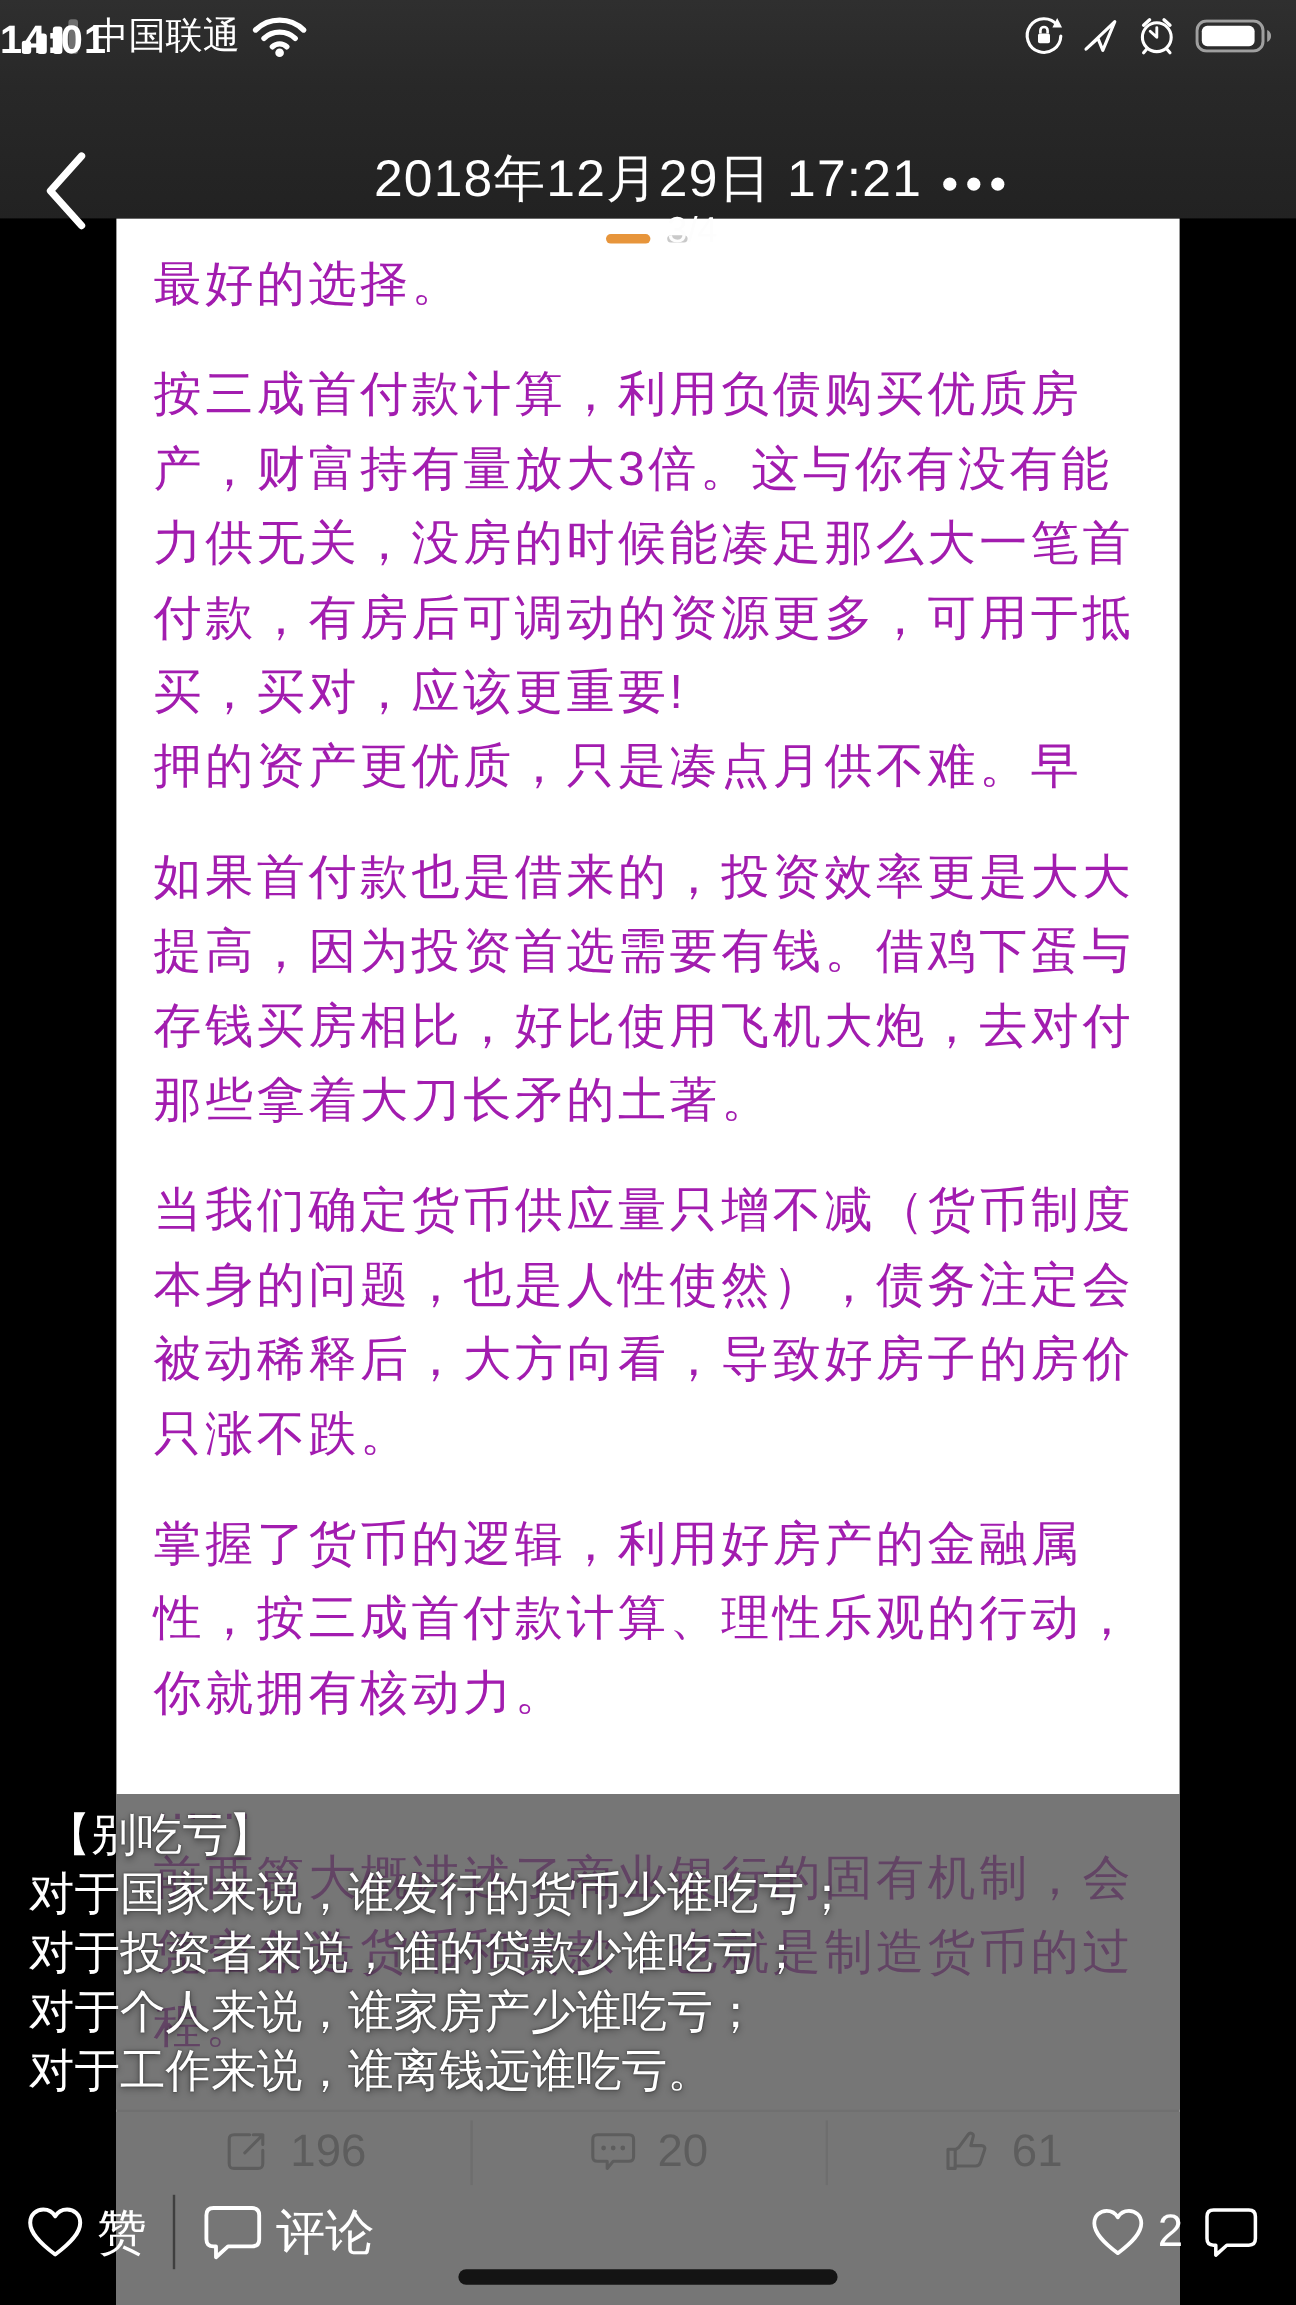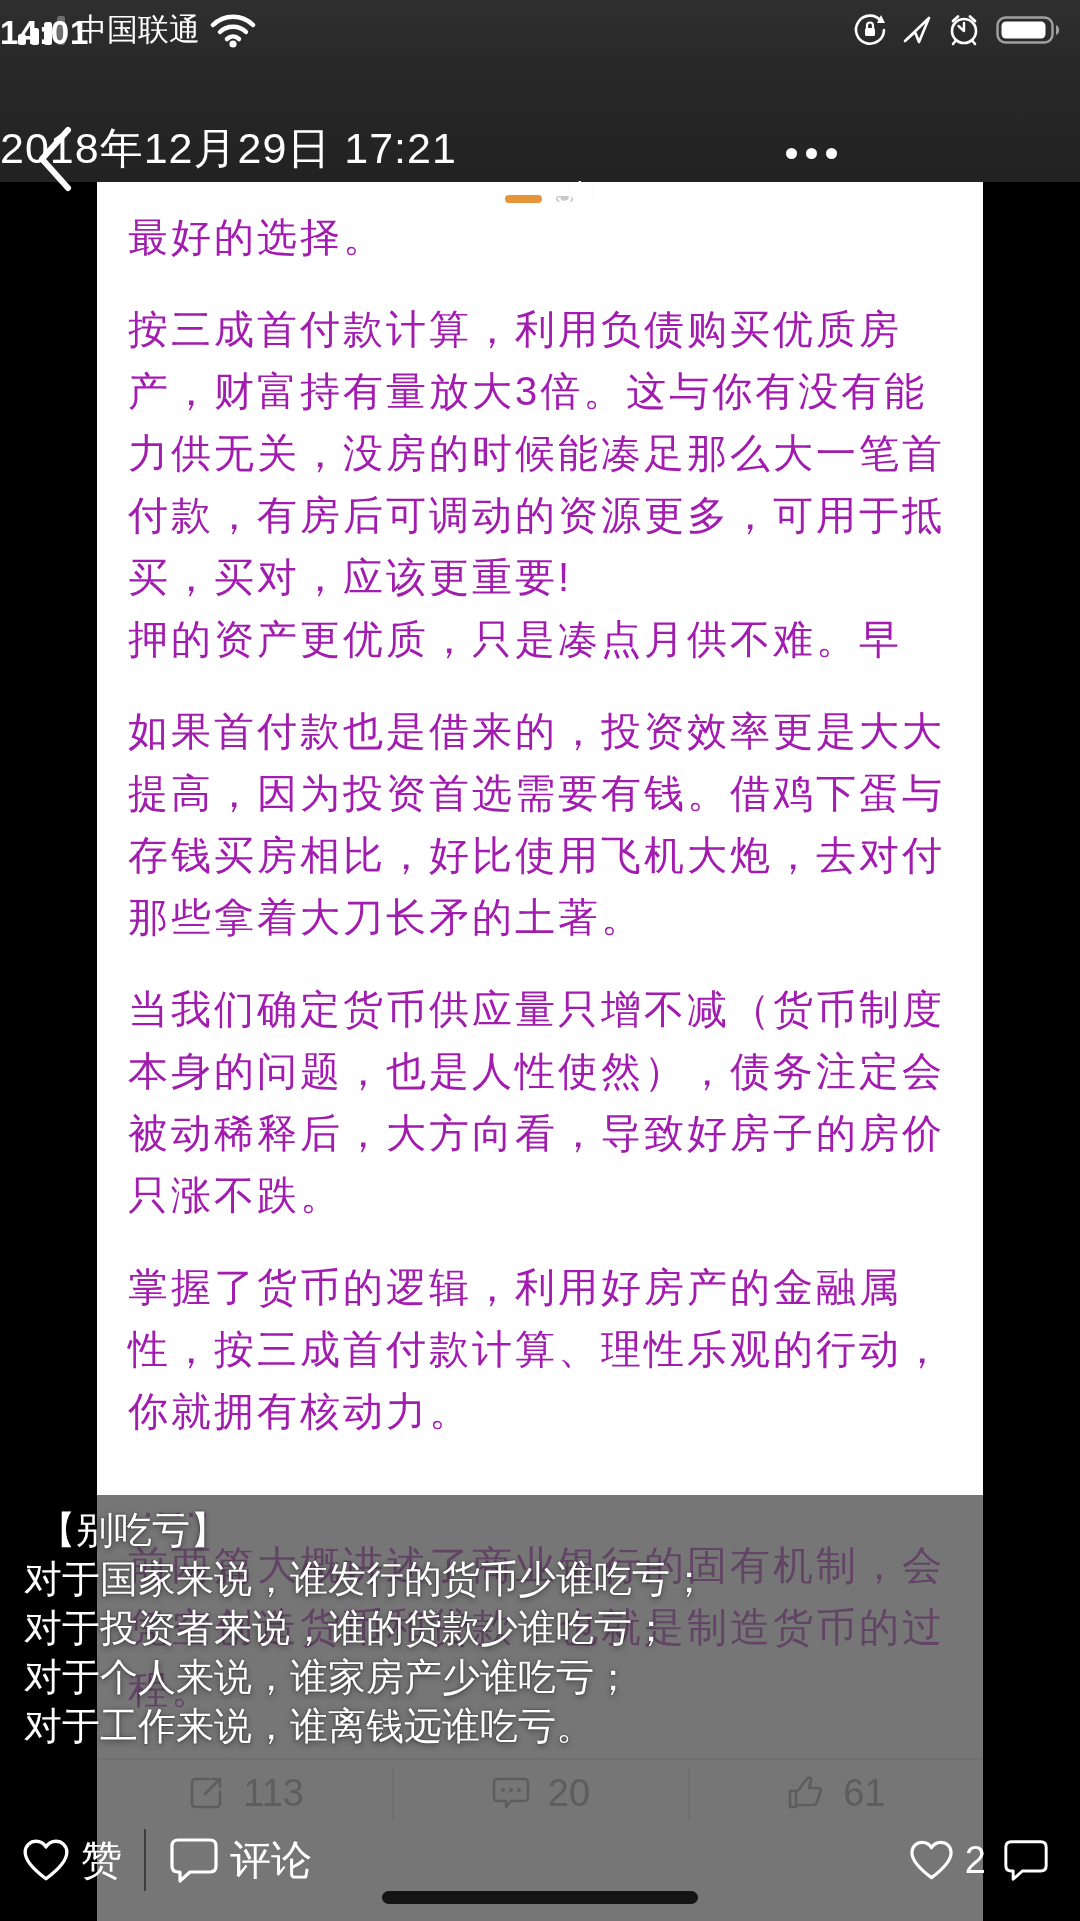--- a/index.html
+++ b/index.html
@@ -10,21 +10,21 @@
           background:linear-gradient(180deg,#2f2f2f 0%,#282828 40%,#222 100%);z-index:5;}
   .statusbar{position:absolute;left:0;top:0;width:1080px;height:60px;color:#fff;}
   .sb-left{position:absolute;left:18px;top:0;height:60px;display:flex;align-items:center;gap:10px;}
   .carrier{font-size:31px;color:#fff;}
   .sb-time{position:absolute;left:0;top:14px;width:964px;text-align:left;
            font-size:33px;font-weight:600;color:#fff;letter-spacing:1px;}
   .sb-right{position:absolute;right:18px;top:0;height:60px;display:flex;align-items:center;gap:14px;}
   
   .navbar{position:absolute;left:0;top:60px;width:1080px;height:122px;color:#fff;}
   .back{position:absolute;left:36px;top:66px;width:38px;height:66px;cursor:pointer;}
-  .nav-title{position:absolute;left:0;top:60px;width:1080px;
+  .nav-title{position:absolute;left:0;top:60px;width:1080px;text-align:center;
              font-size:43px;color:#fff;letter-spacing:1px;}
   .nav-page{position:absolute;left:0;top:116px;width:1080px;text-align:center;
             font-size:30px;color:#fdfdfd;margin-left:37px;}
   .more{position:absolute;left:786px;top:88px;display:flex;gap:9px;cursor:pointer;}
   .more i{width:11px;height:11px;border-radius:50%;background:#fff;}
   
   .card{position:absolute;left:97px;top:182px;width:886px;height:1739px;background:#fff;z-index:1;}
   .pill-a{position:absolute;left:408px;top:13px;width:37px;height:8px;border-radius:4px;}
   .pill-b{position:absolute;left:459px;top:14px;width:17px;height:6px;border-radius:3px;background:#c9c9c9;}
   .article{position:absolute;left:31px;top:24px;width:828px;color:#a21caf;
@@ -178,21 +178,21 @@
       </div>
 
     <div class="stats">
       <div class="stat">
         <span>
           <svg width="42" height="42" viewBox="0 0 42 42">
             <path d="M24,7 H11 C8,7 7,8 7,11 V31 C7,34 8,35 11,35 H31 C34,35 35,34 35,31 V20" fill="none" stroke="#8f8f8f" stroke-width="2.6" stroke-linecap="round"></path>
             <path d="M20,22 L35,7 M27,7 H35 V15" fill="none" stroke="#8f8f8f" stroke-width="2.6" stroke-linecap="round" stroke-linejoin="round"></path>
           </svg>
         </span>
-        <span>113</span>
+        <span>196</span>
       </div>
       <div class="stat">
         <span>
           <svg width="42" height="40" viewBox="0 0 42 40">
             <path d="M8,6 H34 C37,6 38,7 38,10 V24 C38,27 37,28 34,28 H21 L16,34 V28 H8 C5,28 4,27 4,24 V10 C4,7 5,6 8,6 Z" fill="none" stroke="#8f8f8f" stroke-width="2.6" stroke-linejoin="round"></path>
             <circle cx="13" cy="17" r="2" fill="#8f8f8f"></circle>
             <circle cx="21" cy="17" r="2" fill="#8f8f8f"></circle>
             <circle cx="29" cy="17" r="2" fill="#8f8f8f"></circle>
           </svg>
         </span>

